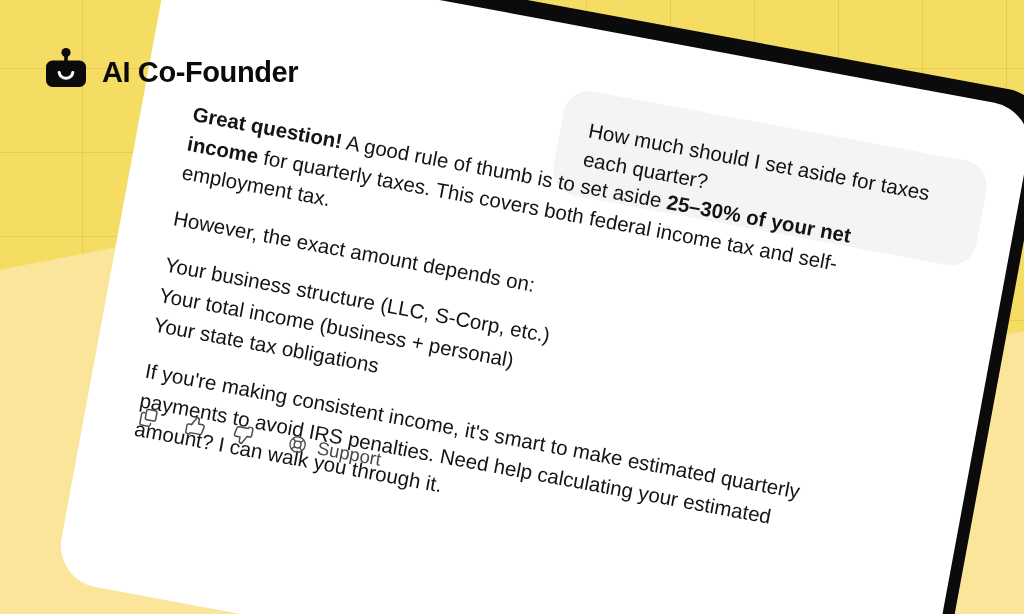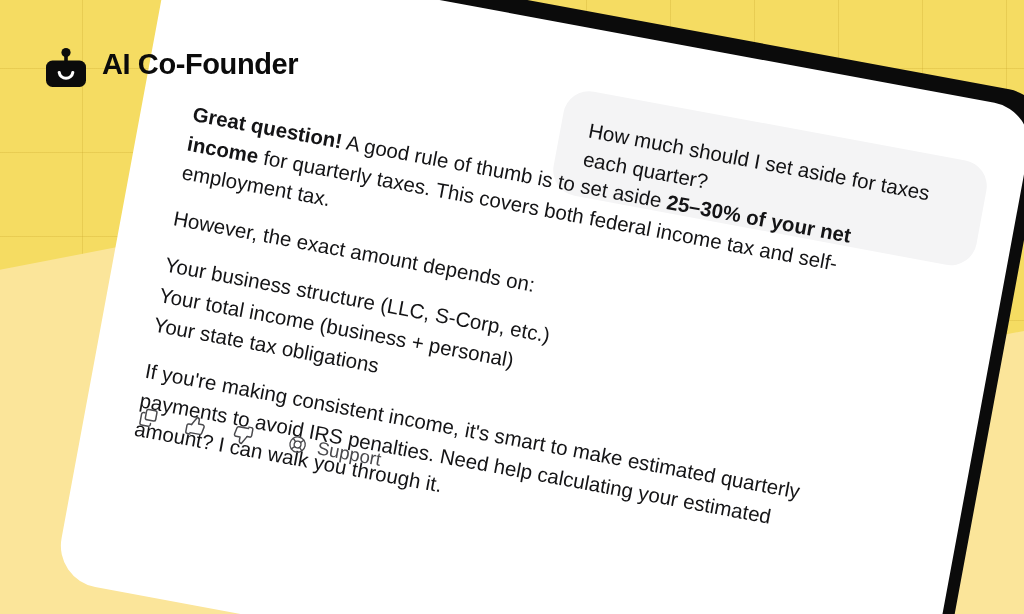--- a/index.html
+++ b/index.html
@@ -41,21 +41,21 @@
     width:640px; height:520px;
     background:#FBE59A;
     transform:rotate(-11deg);
     transform-origin:right bottom;
   }
 
   
   .logo {
     position:absolute;
     left:44px; top:48px;
-    display:flex; gap:14px;
+    display:flex; align-items:center; gap:14px;
     z-index:9;
   }
   .logo-mark { width:44px; height:48px; display:block; }
   .logo-text {
     font-size:29px;
     font-weight:700;
     color:#0B0B0B;
     letter-spacing:-0.4px;
     white-space:nowrap;
   }

